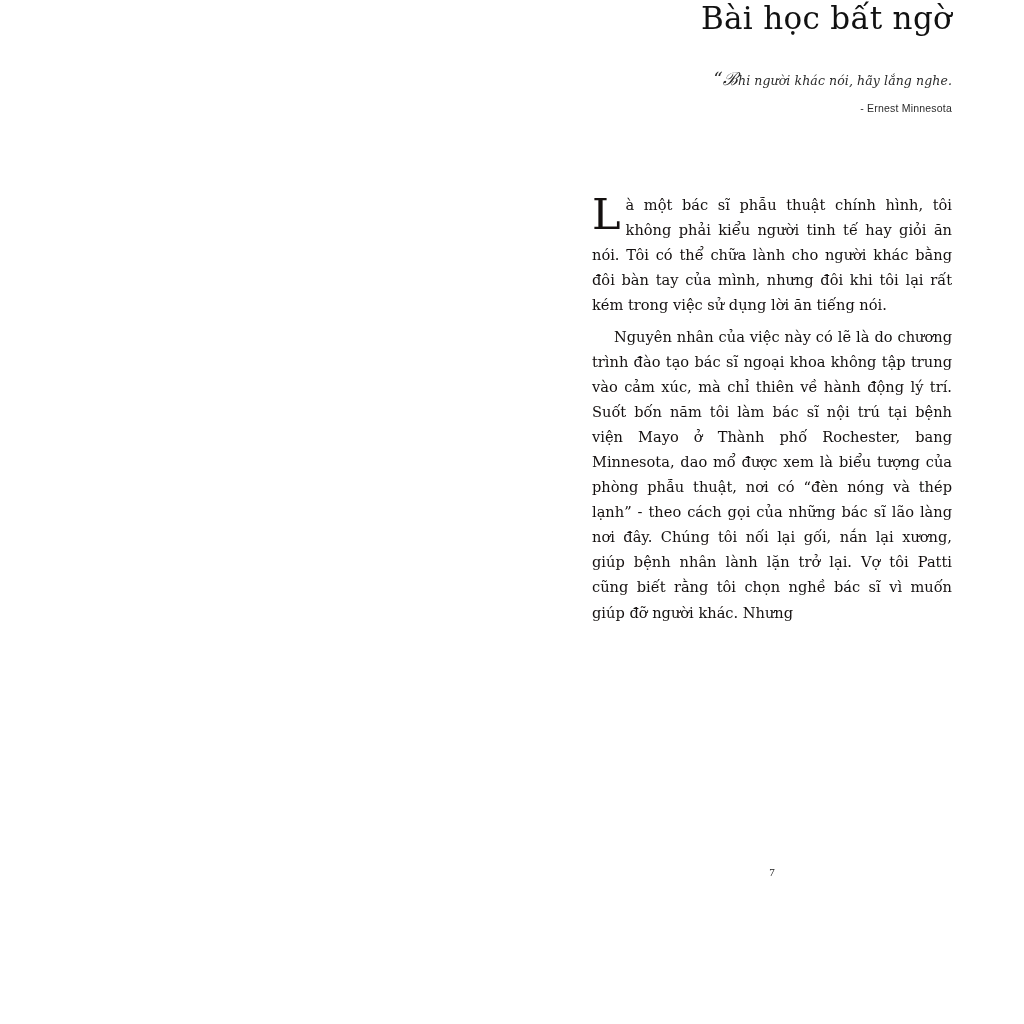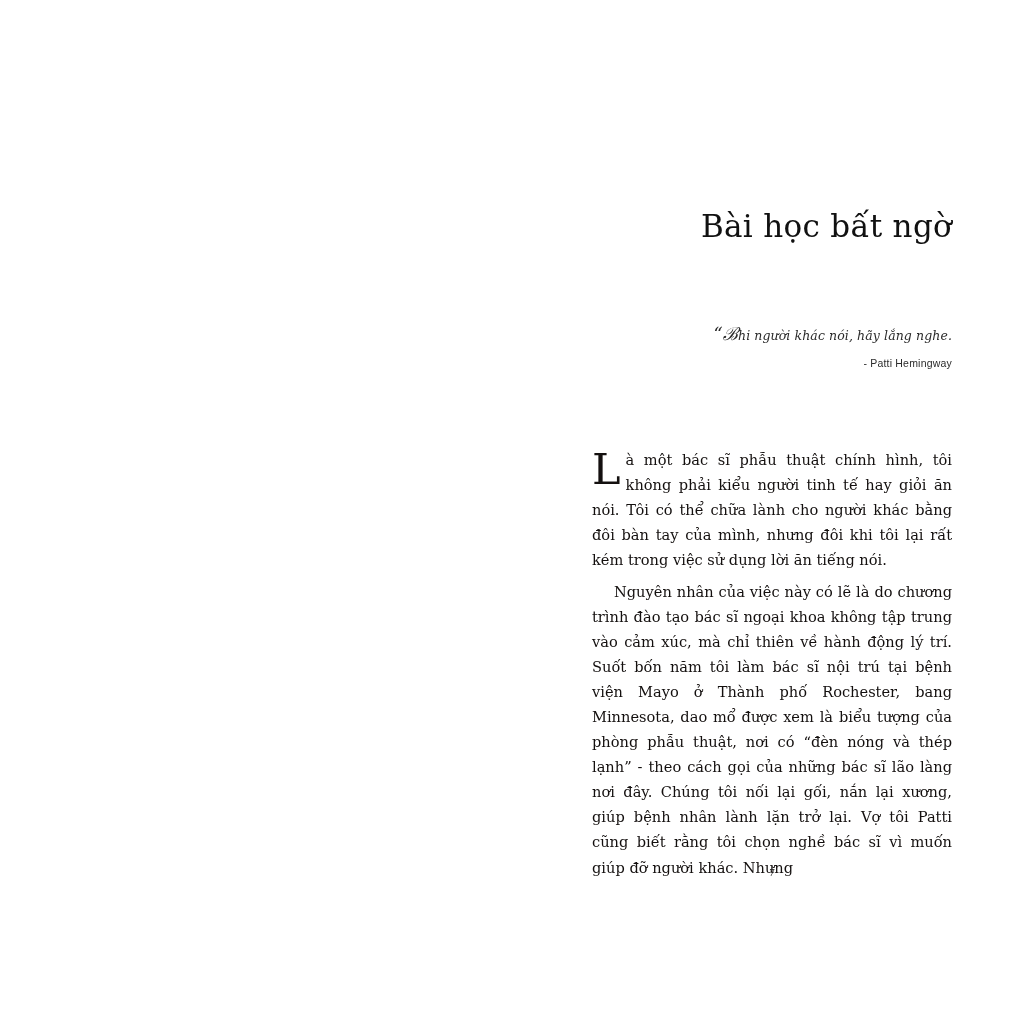--- a/index.html
+++ b/index.html
@@ -32,26 +32,25 @@
   }
 
   .chapter-title {
     font-family: "DejaVu Serif", serif;
     font-size: 31px;
     font-weight: 400;
     letter-spacing: 0.3px;
     color: #111111;
     text-align: right;
     margin: 0;
-    padding-top: 208px;
     line-height: 1.2;
   }
 
   .epigraph {
-    margin-top: 75px;
+    margin-top: 28px;
     text-align: right;
     color: #2a2a2a;
   }
 
   .epigraph-line {
     font-family: "DejaVu Serif", serif;
     font-style: italic;
     font-size: 12.5px;
     line-height: 1.55;
     letter-spacing: 0.1px;
@@ -121,21 +120,21 @@
 
 <div class="page">
   <div class="page-column">
 
     <h1 class="chapter-title">Bài học bất ngờ</h1>
 
     <div class="epigraph">
       <div class="epigraph-line">
         <span class="dropcap-quote">“ℬ</span><span>hi người khác nói, hãy lắng nghe.</span>
       </div>
-      <div class="epigraph-attribution">- Patti Hemingway</div>
+      <div class="epigraph-attribution">- Ernest Minnesota</div>
     </div>
 
     <div class="body-text">
       <p class="paragraph first">
         <span class="dropcap">L</span><span>à một bác sĩ phẫu thuật chính hình, tôi không phải kiểu người tinh tế hay giỏi ăn nói. Tôi có thể chữa lành cho người khác bằng đôi bàn tay của mình, nhưng đôi khi tôi lại rất kém trong việc sử dụng lời ăn tiếng nói.</span>
       </p>
       <p class="paragraph">Nguyên nhân của việc này có lẽ là do chương trình đào tạo bác sĩ ngoại khoa không tập trung vào cảm xúc, mà chỉ thiên về hành động lý trí. Suốt bốn năm tôi làm bác sĩ nội trú tại bệnh viện Mayo ở Thành phố Rochester, bang Minnesota, dao mổ được xem là biểu tượng của phòng phẫu thuật, nơi có “đèn nóng và thép lạnh” - theo cách gọi của những bác sĩ lão làng nơi đây. Chúng tôi nối lại gối, nắn lại xương, giúp bệnh nhân lành lặn trở lại. Vợ tôi Patti cũng biết rằng tôi chọn nghề bác sĩ vì muốn giúp đỡ người khác. Nhưng</p>
     </div>
 
     <div class="folio">7</div>

